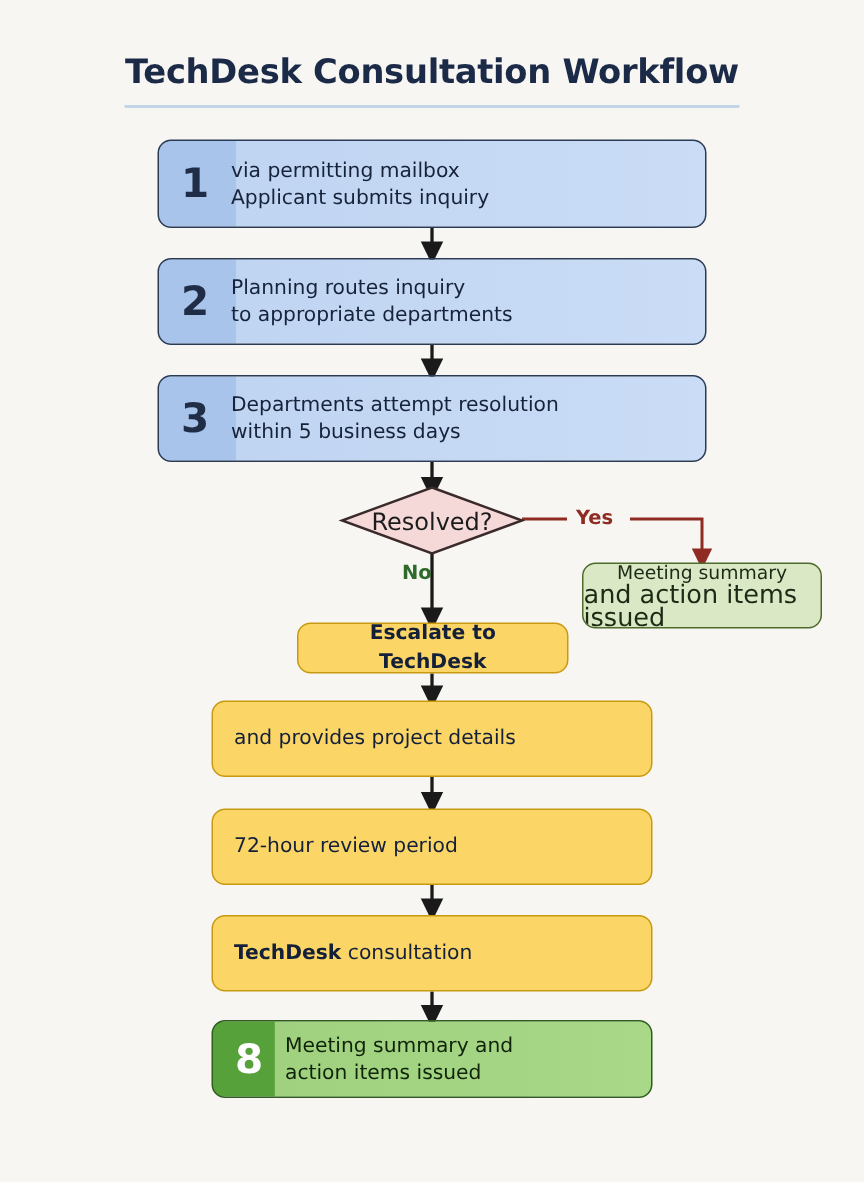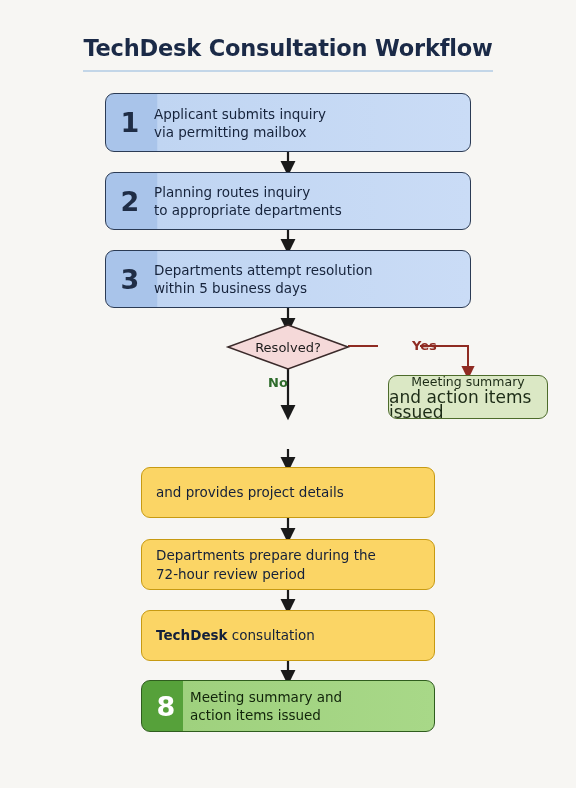--- a/index.html
+++ b/index.html
@@ -142,32 +142,32 @@
   }
   .diamond-label {
     position: absolute;
     left: 0;
     top: 0;
     width: 100%;
     height: 100%;
     display: flex;
     align-items: center;
     justify-content: center;
+    font-size: 16px;
+    color: #1b1b1b;
+  }
+
+  
+  .branch-label {
+    position: absolute;
     font-size: 13px;
-    color: #1b1b1b;
-  }
-
-  
-  .branch-label {
-    position: absolute;
-    font-size: 13px;
     font-weight: bold;
   }
   .label-no  { color: #2e6b2b; }
-  .label-yes { color: #8f2b22; margin-left: 28px; }
+  .label-yes { color: #8f2b22; }
 
   svg.overlay {
     position: absolute;
     left: 0;
     top: 0;
     width: 576px;
     height: 788px;
     pointer-events: none;
   }
 </style>
@@ -209,22 +209,22 @@
     <line x1="288" y1="590" x2="288" y2="606" stroke="#1a1a1a" stroke-width="2.2" marker-end="url(#arrowdark)"></line>
 
     <line x1="288" y1="661" x2="288" y2="677" stroke="#1a1a1a" stroke-width="2.2" marker-end="url(#arrowdark)"></line>
 
     <polygon points="288,325 348,347 288,369 228,347" fill="#f5d9d9" stroke="#3a2a2a" stroke-width="1.6"></polygon>
   </svg>
 
   <div class="node step-blue" style="left:105px; top:93px; width:366px; height:59px;">
     <div class="step-num">1</div>
     <div class="step-text">
+      <div>via permitting mailbox</div>
       <div>Applicant submits inquiry</div>
-      <div>via permitting mailbox</div>
     </div>
   </div>
 
   <div class="node step-blue" style="left:105px; top:172px; width:366px; height:58px;">
     <div class="step-num">2</div>
     <div class="step-text">
       <div>Planning routes inquiry</div>
       <div>to appropriate departments</div>
     </div>
   </div>
@@ -242,30 +242,32 @@
   </div>
 
   <div class="branch-label label-no" style="left:268px; top:375px;">No</div>
   <div class="branch-label label-yes" style="left:384px; top:338px;">Yes</div>
 
   <div class="node box-green" style="left:388px; top:375px; width:160px; height:44px;">
     <div class="l1">Meeting summary</div>
     <div class="l2">and action items issued</div>
   </div>
 
+  <div class="node box-amber center" style="left:198px; top:415px; width:181px; height:34px;">
+    <div class="body">Escalate to TechDesk</div>
+  </div>
 
   <div class="node box-amber" style="left:141px; top:467px; width:294px; height:51px;">
     <div class="body">
       <div>and provides project details</div>
     </div>
   </div>
 
   <div class="node box-amber" style="left:141px; top:539px; width:294px; height:51px;">
     <div class="body">
-      <div>Departments prepare during the</div>
       <div>72-hour review period</div>
     </div>
   </div>
 
   <div class="node box-amber" style="left:141px; top:610px; width:294px; height:51px;align-items:center;">
     <div class="body">
       <div><span class="bold-inline">TechDesk</span><span> consultation</span></div>
     </div>
   </div>
 

